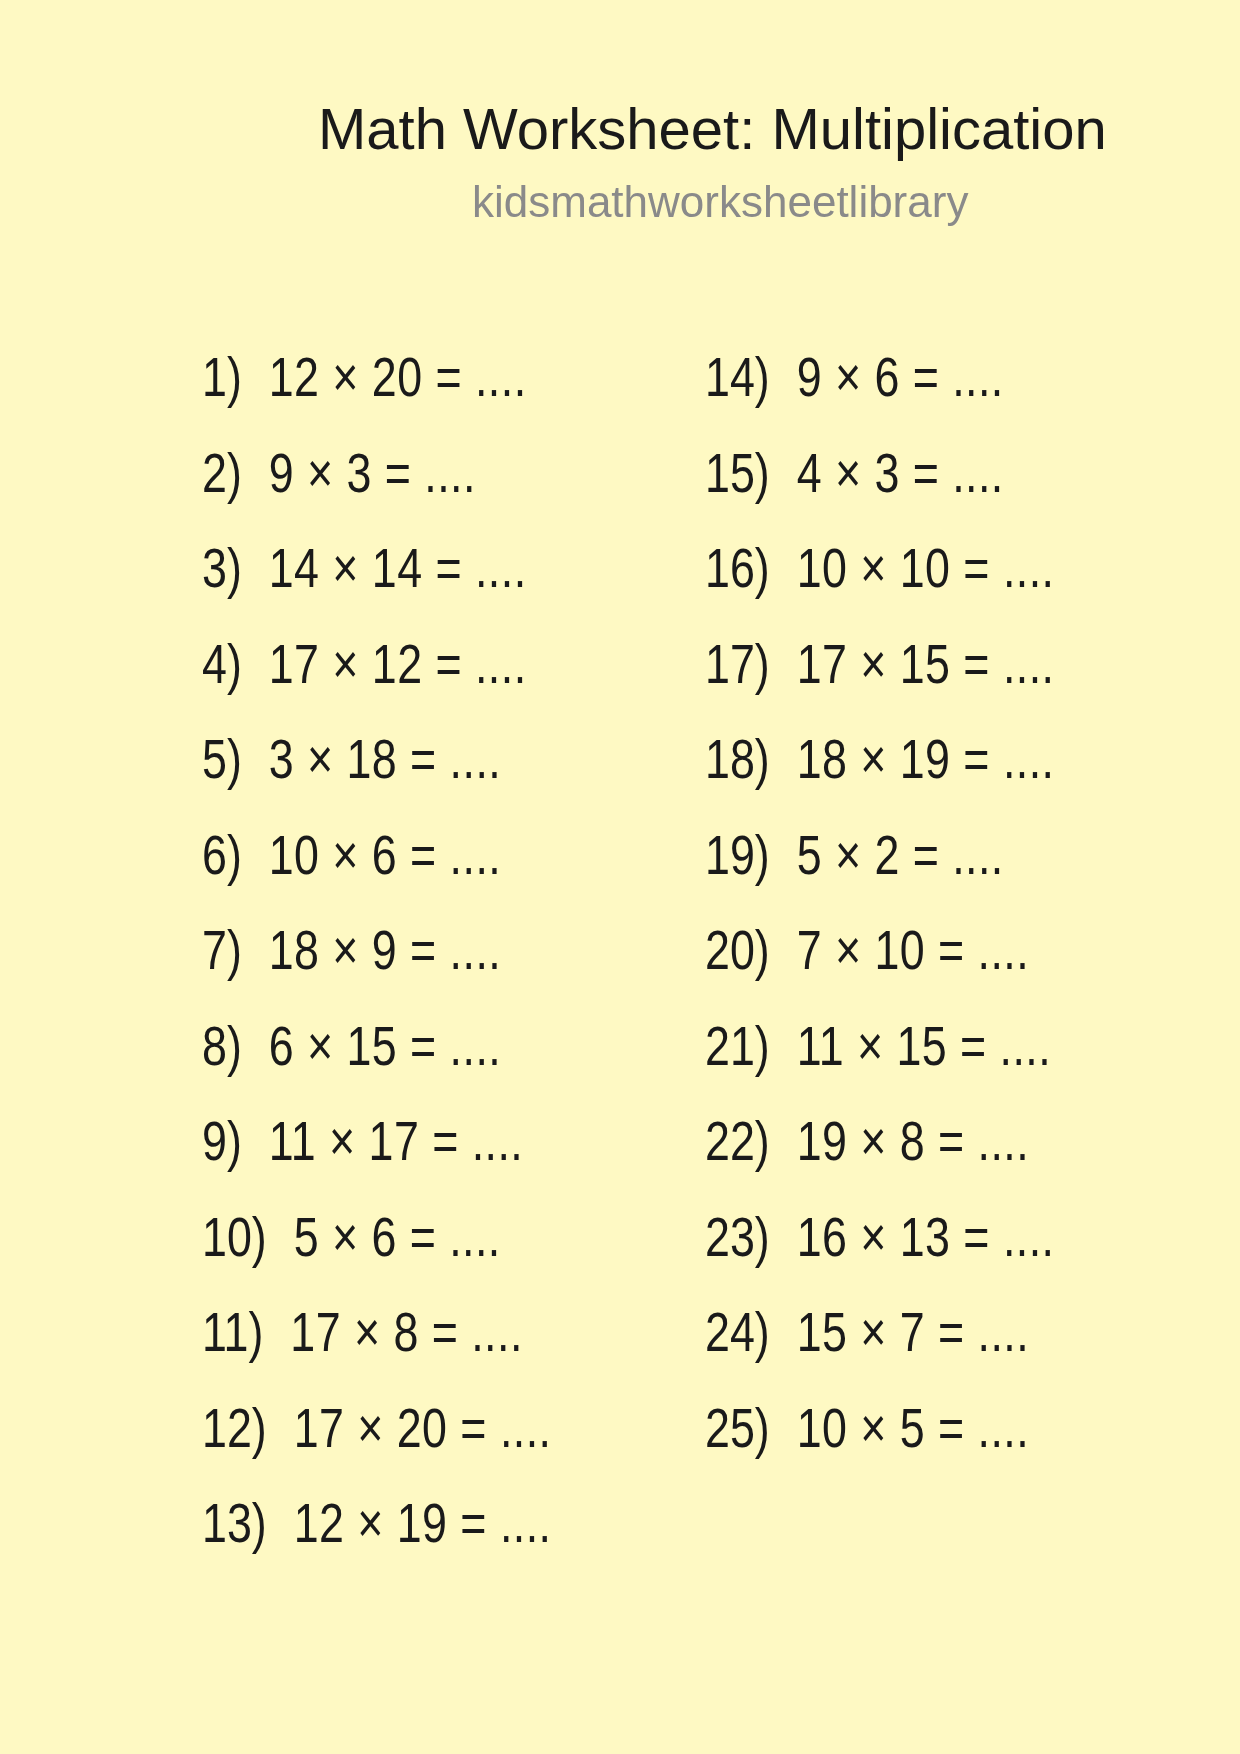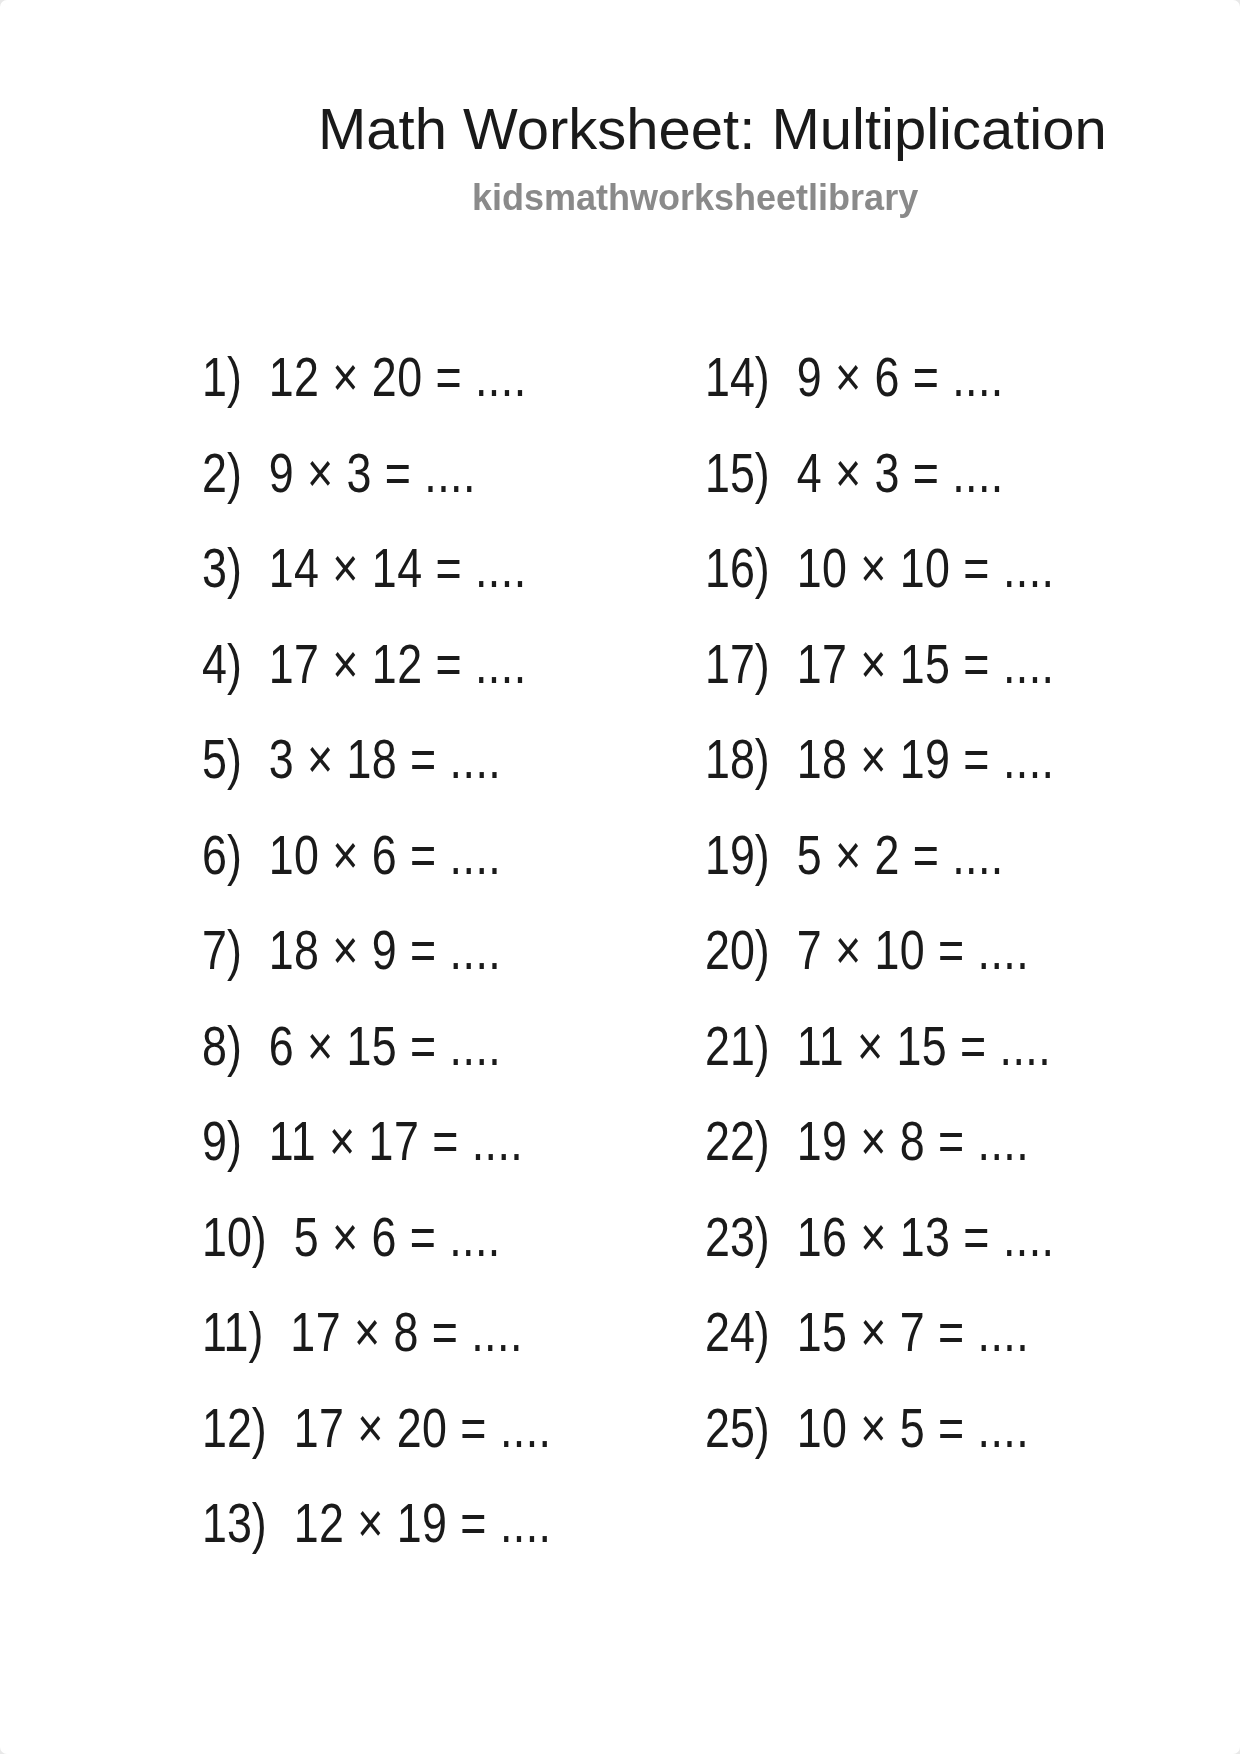--- a/index.html
+++ b/index.html
@@ -21,22 +21,22 @@
     font-size: 58px;
     font-weight: 400;
     line-height: 1;
     white-space: nowrap;
     color: #1a1a1a;
   }
   .subtitle {
     position: absolute;
     left: 472px;
     top: 180px;
-    font-size: 36px;
-    font-weight: 700;
+    font-size: 44px;
+    font-weight: 400;
     line-height: 1;
     white-space: nowrap;
     color: #8a8a8a;
   }
   .col {
     position: absolute;
     top: 329px;
     font-size: 56px;
     line-height: 95.5px;
     white-space: nowrap;
@@ -45,21 +45,21 @@
   }
   .col-left  { left: 202px; }
   .col-right { left: 705px; }
   .problem { height: 95.5px; }
   .problem-number { margin-right: 0.60em; }
   .problem-expression { letter-spacing: 0.01em; }
 </style>
 </head>
 <body>
 
-<div class="page" style="background: #ffffff; border-radius: 7px;">
+<div class="page" style="background: #fef9c3;">
   <h1 class="title" style="color: rgb(26, 26, 26);">Math Worksheet: Multiplication</h1>
   <div class="subtitle" style="color: rgb(138, 138, 138);">kidsmathworksheetlibrary</div>
   <div class="col col-left" style="color: rgb(26, 26, 26);">
       <div class="problem"><span class="problem-number">1)</span><span class="problem-expression">12 × 20 = ....</span></div>
       <div class="problem"><span class="problem-number">2)</span><span class="problem-expression">9 × 3 = ....</span></div>
       <div class="problem"><span class="problem-number">3)</span><span class="problem-expression">14 × 14 = ....</span></div>
       <div class="problem"><span class="problem-number">4)</span><span class="problem-expression">17 × 12 = ....</span></div>
       <div class="problem"><span class="problem-number">5)</span><span class="problem-expression">3 × 18 = ....</span></div>
       <div class="problem"><span class="problem-number">6)</span><span class="problem-expression">10 × 6 = ....</span></div>
       <div class="problem"><span class="problem-number">7)</span><span class="problem-expression">18 × 9 = ....</span></div>

